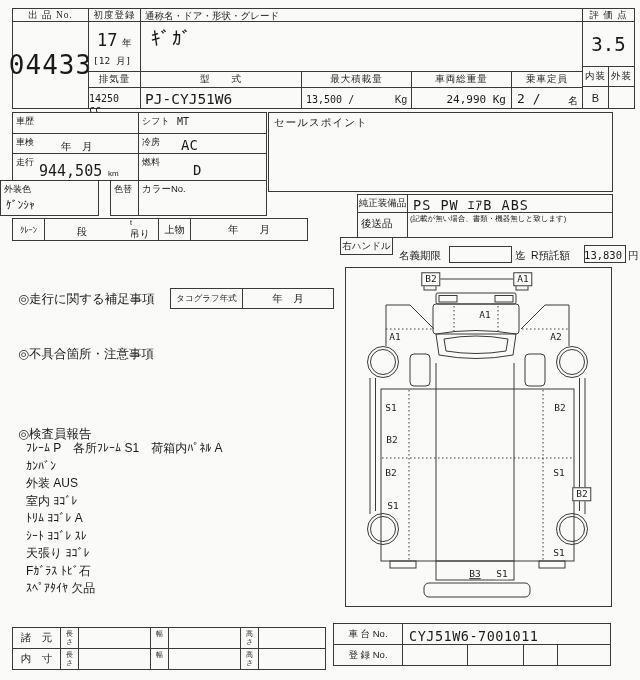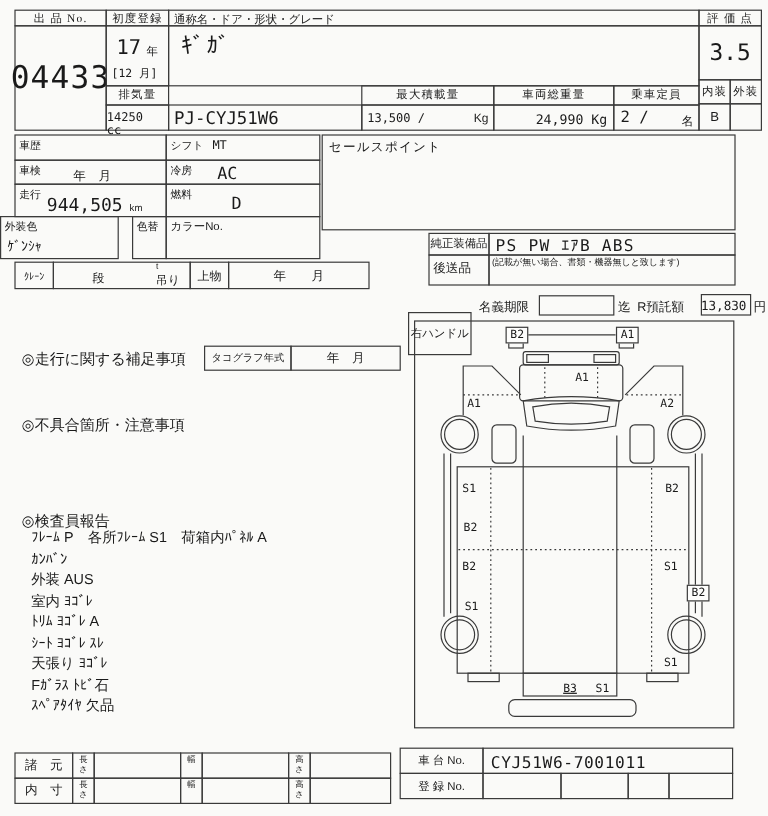--- a/index.html
+++ b/index.html
@@ -51,20 +51,21 @@
   <div class="cell hdr" style="left:582px;top:66px;width:27px;height:21px">内装</div>
   <div class="cell hdr" style="left:608px;top:66px;width:27px;height:21px">外装</div>
   <div class="cell cc" style="left:582px;top:86px;width:27px;height:23px">
     <span style="font-size:11px">B</span>
   </div>
   <div class="cell cc" style="left:608px;top:86px;width:27px;height:23px">
     <span style="font-size:11px"></span>
   </div>
 
   <div class="cell hdr" style="left:88px;top:71px;width:53px;height:17px">排気量</div>
+  <div class="cell hdr" style="left:140px;top:71px;width:162px;height:17px">型　　式</div>
   <div class="cell hdr" style="left:301px;top:71px;width:111px;height:17px">最大積載量</div>
   <div class="cell hdr" style="left:411px;top:71px;width:101px;height:17px">車両総重量</div>
   <div class="cell hdr" style="left:511px;top:71px;width:72px;height:17px">乗車定員</div>
 
   <div class="cell" style="left:88px;top:87px;width:53px;height:22px">
     <span class="abs mono" style="right:3px;top:5px;font-size:10px">14250 cc</span>
   </div>
   <div class="cell" style="left:140px;top:87px;width:162px;height:22px">
     <span class="abs mono" style="left:4px;top:3px;font-size:14.5px">PJ-CYJ51W6</span>
   </div>
@@ -139,21 +140,21 @@
   <div class="cell" style="left:407px;top:194px;width:206px;height:19px">
     <span class="abs mono" style="left:5px;top:2px;font-size:13.5px;letter-spacing:1px">PS PW ｴｱB ABS</span>
   </div>
   <div class="cell" style="left:357px;top:212px;width:51px;height:26px">
     <span class="abs" style="left:3px;top:4px;font-size:10.5px">後送品</span>
   </div>
   <div class="cell" style="left:407px;top:212px;width:206px;height:26px">
     <span class="abs" style="left:2px;top:1px;font-size:7.5px">(記載が無い場合、書類・機器無しと致します)</span>
   </div>
 
-  <div class="cell cc" style="left:340px;top:260px;width:53px;height:36px">
+  <div class="cell cc" style="left:340px;top:237px;width:53px;height:18px">
     <span style="font-size:9.5px">右ハンドル</span>
   </div>
   <span class="txt" style="left:399px;top:249px">名義期限</span>
   <div class="cell" style="left:449px;top:246px;width:63px;height:17px"></div>
   <span class="txt" style="left:515px;top:249px">迄</span>
   <span class="txt" style="left:531px;top:249px">R預託額</span>
   <div class="cell" style="left:584px;top:245px;width:42px;height:18px">
     <span class="abs mono" style="right:3px;top:3px;font-size:10.5px">13,830</span>
   </div>
   <span class="txt" style="left:628px;top:249px">円</span>

